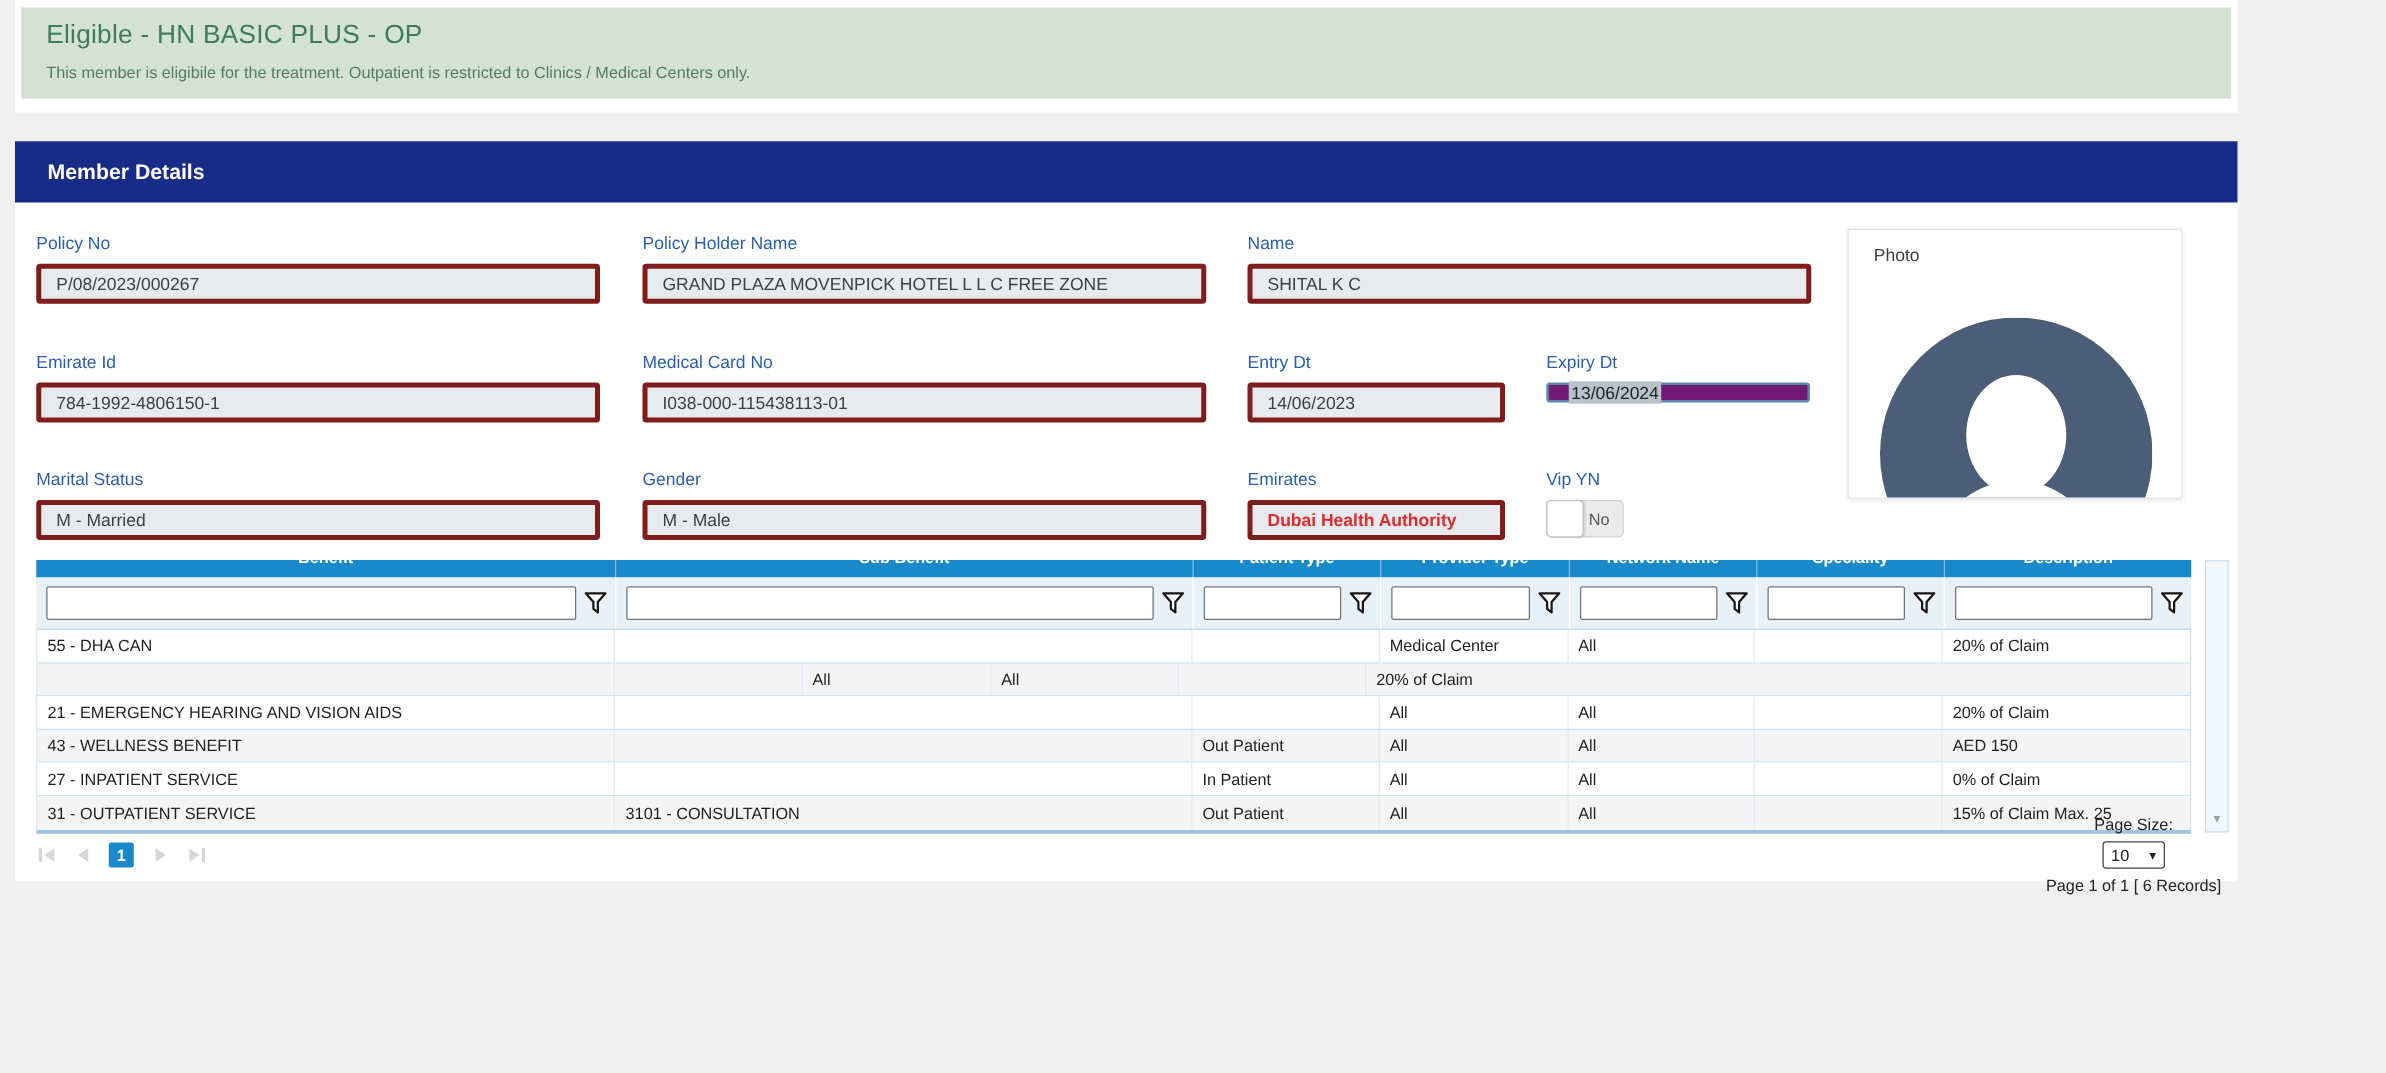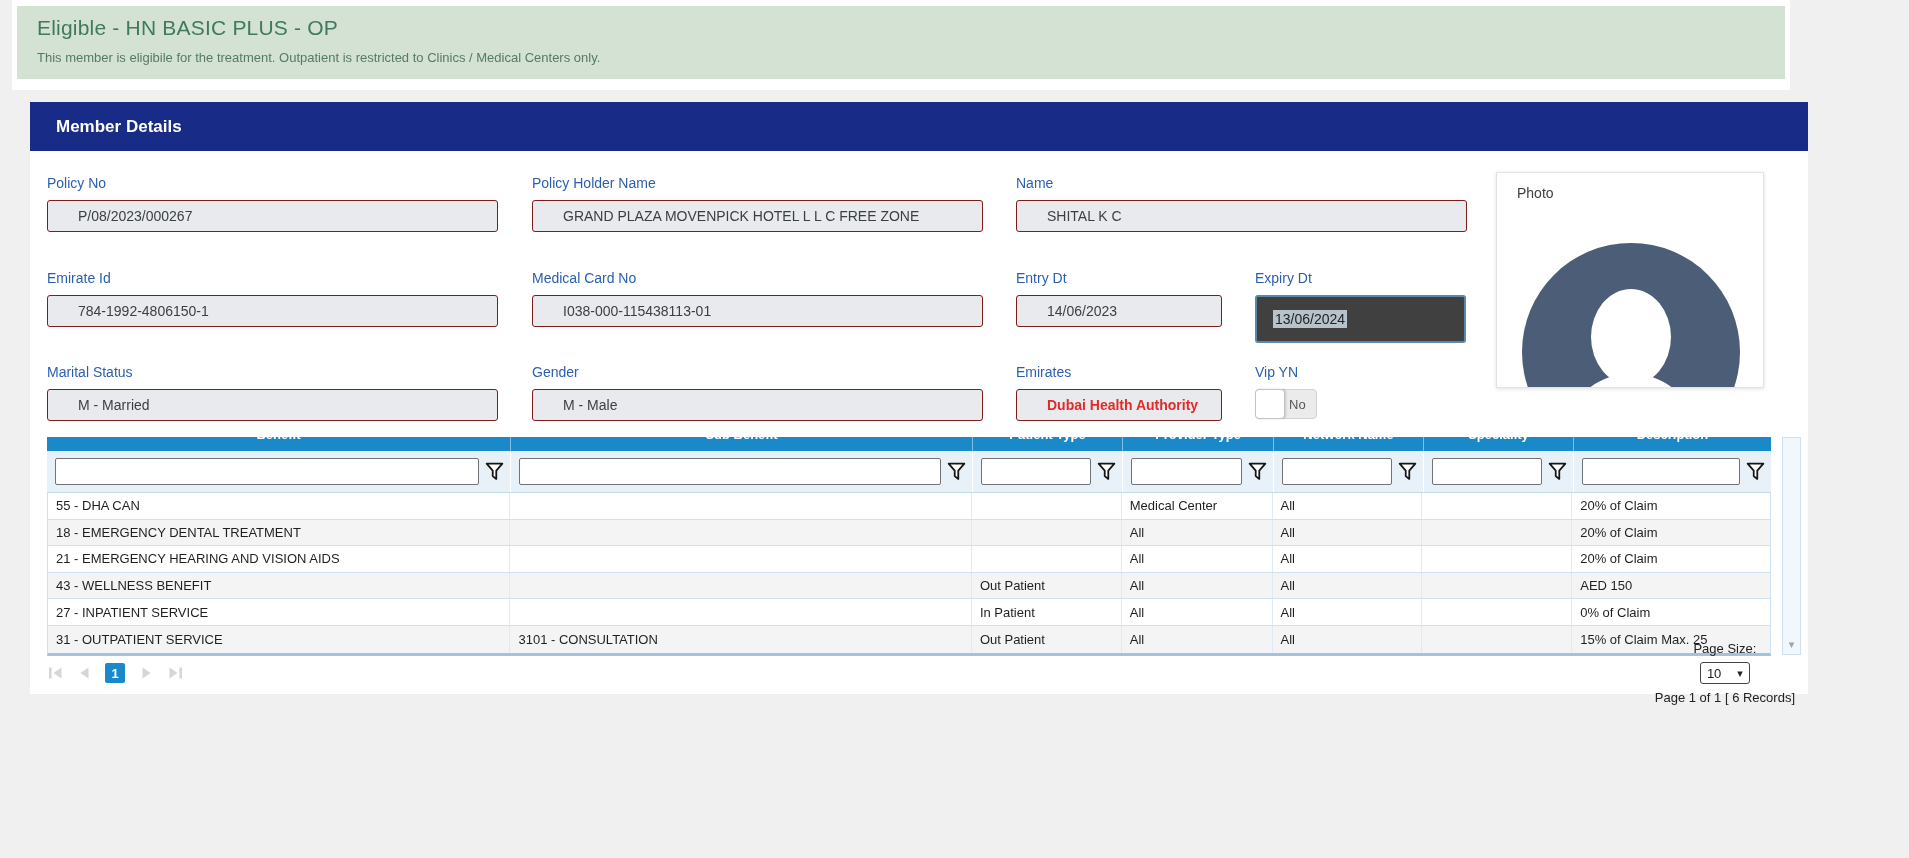--- a/index.html
+++ b/index.html
@@ -13,39 +13,39 @@
   }
   .card { position:absolute; background:#fff; }
   .card-banner { left:12px; top:0; width:1778px; height:90px; }
   .banner {
     position:absolute; left:5px; top:6px; right:5px; height:73px;
     background:#d4e2d4; padding:10px 0 0 20px;
   }
   .banner-title { font-size:21px; color:#3f7a60; letter-spacing:0.2px; }
   .banner-msg { font-size:13px; color:#567a67; margin-top:10px; }
 
-  .card-member { left:12px; top:102px; width:1778px; height:592px;margin-left:18px; }
+  .card-member { left:12px; top:113px; width:1778px; height:592px; }
   .navy-bar {
     height:49px; background:#182b87; color:#fff;
     display:flex; align-items:center; padding-left:26px;
     font-size:17px; font-weight:bold;
   }
 
   .field { position:absolute; }
   .field .lbl { font-size:14px; color:#2b5fae; display:block; }
   .field .inp {
     margin-top:9px; width:100%; height:32px;
-    background:#e8eaed; border:1px solid #7f1d1d; border-radius:3px;
+    background:#e8eaed; border:4px solid #7f1d1d; border-radius:3px;
     font-family:"Liberation Sans", sans-serif;
-    font-size:14px; color:#3a3f44; padding:0 10px 0 30px;
+    font-size:14px; color:#3a3f44; padding:0 10px 0 12px;
     display:block;
   }
   .inp-red { color:#e02b2b !important; font-weight:bold; }
   .inp-active {
-    margin-top:9px; height:48px; background:#404040;
+    margin-top:9px; height:16px; background:#701a75;
     border:2px solid #5b87a8; border-radius:3px;
     font-size:14px; color:#222; padding:0 10px 0 16px;
     display:flex; align-items:center;
   }
   .inp-active .sel { background:#b7c3cb; padding:1px 2px; }
 
   
   .toggle {
     margin-top:9px; width:62px; height:30px;
     background:#ebebeb; border:1px solid #d2d2d2; border-radius:4px;
@@ -293,21 +293,20 @@
         <div class="grow">
           <div class="gcell gcol1">55 - DHA CAN</div>
           <div class="gcell gcol2"></div>
           <div class="gcell gcol3"></div>
           <div class="gcell gcol4">Medical Center</div>
           <div class="gcell gcol5">All</div>
           <div class="gcell gcol6"></div>
           <div class="gcell gcol7">20% of Claim</div>
         </div>
         <div class="grow">
-          <div class="gcell gcol1">18 - EMERGENCY DENTAL TREATMENT</div>
           <div class="gcell gcol2"></div>
           <div class="gcell gcol3"></div>
           <div class="gcell gcol4">All</div>
           <div class="gcell gcol5">All</div>
           <div class="gcell gcol6"></div>
           <div class="gcell gcol7">20% of Claim</div>
         </div>
         <div class="grow">
           <div class="gcell gcol1">21 - EMERGENCY HEARING AND VISION AIDS</div>
           <div class="gcell gcol2"></div>

